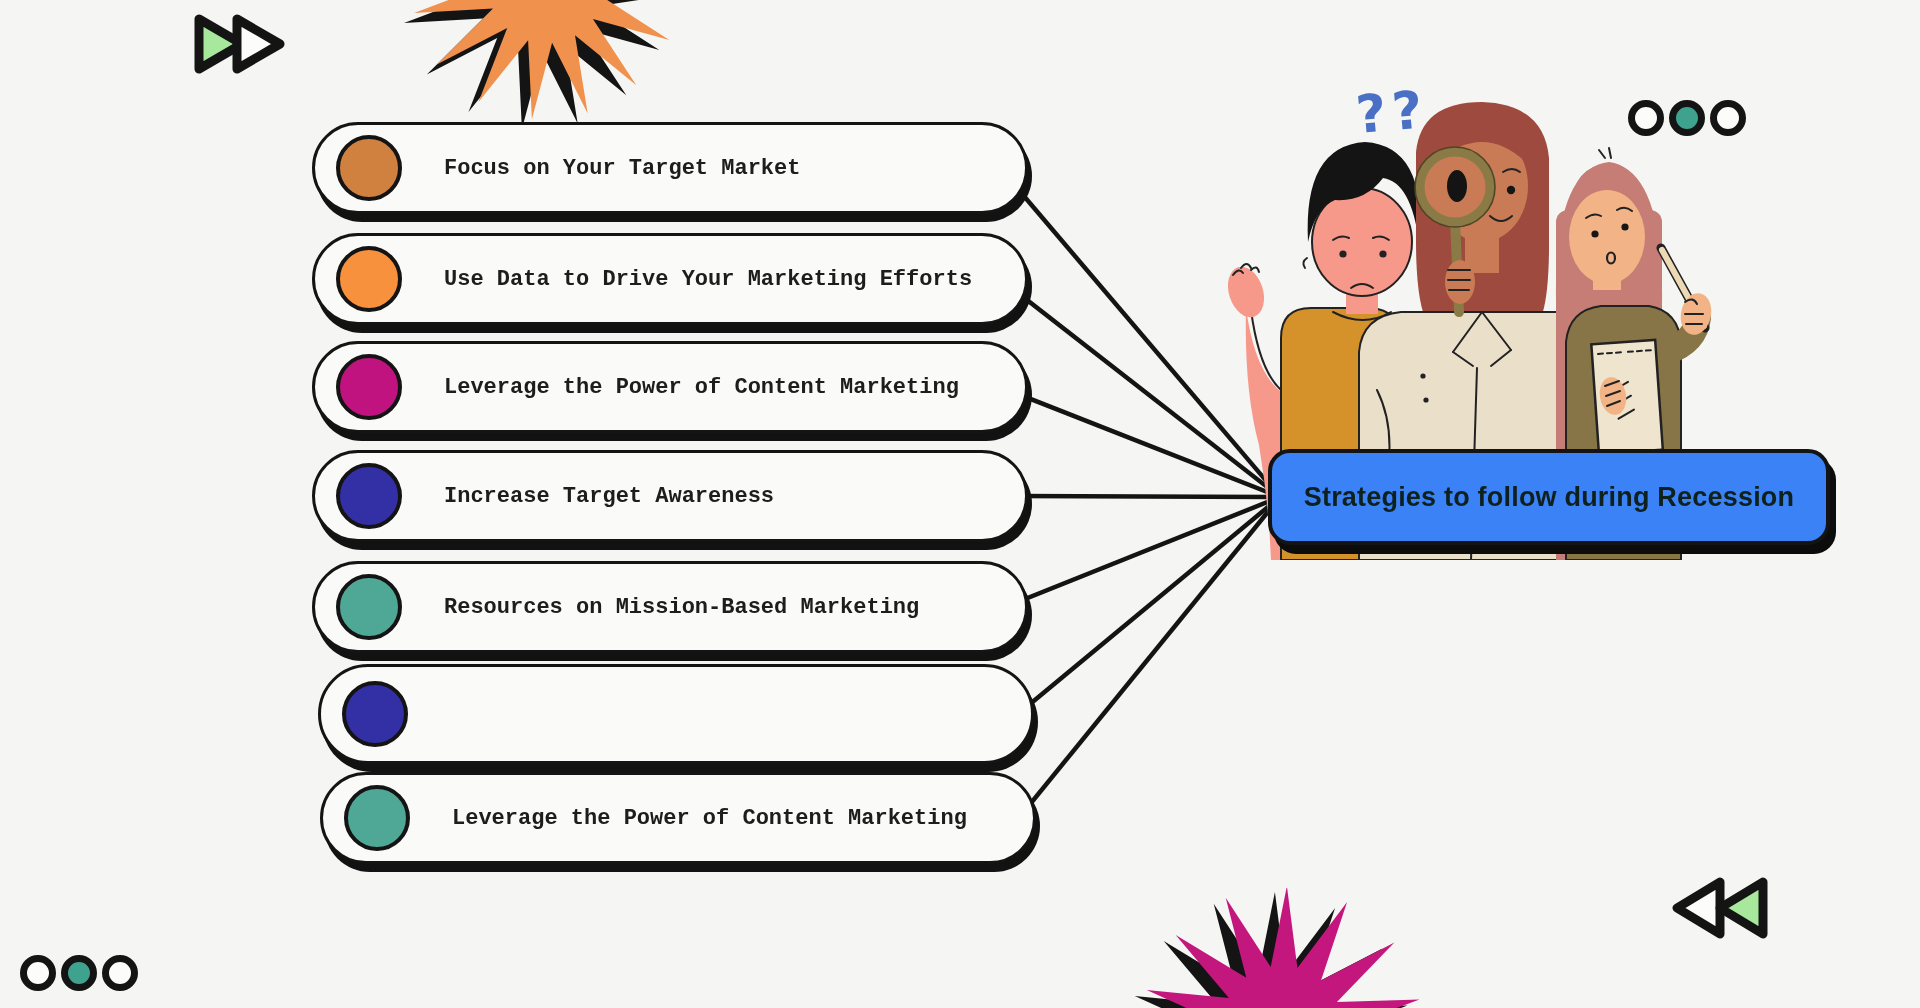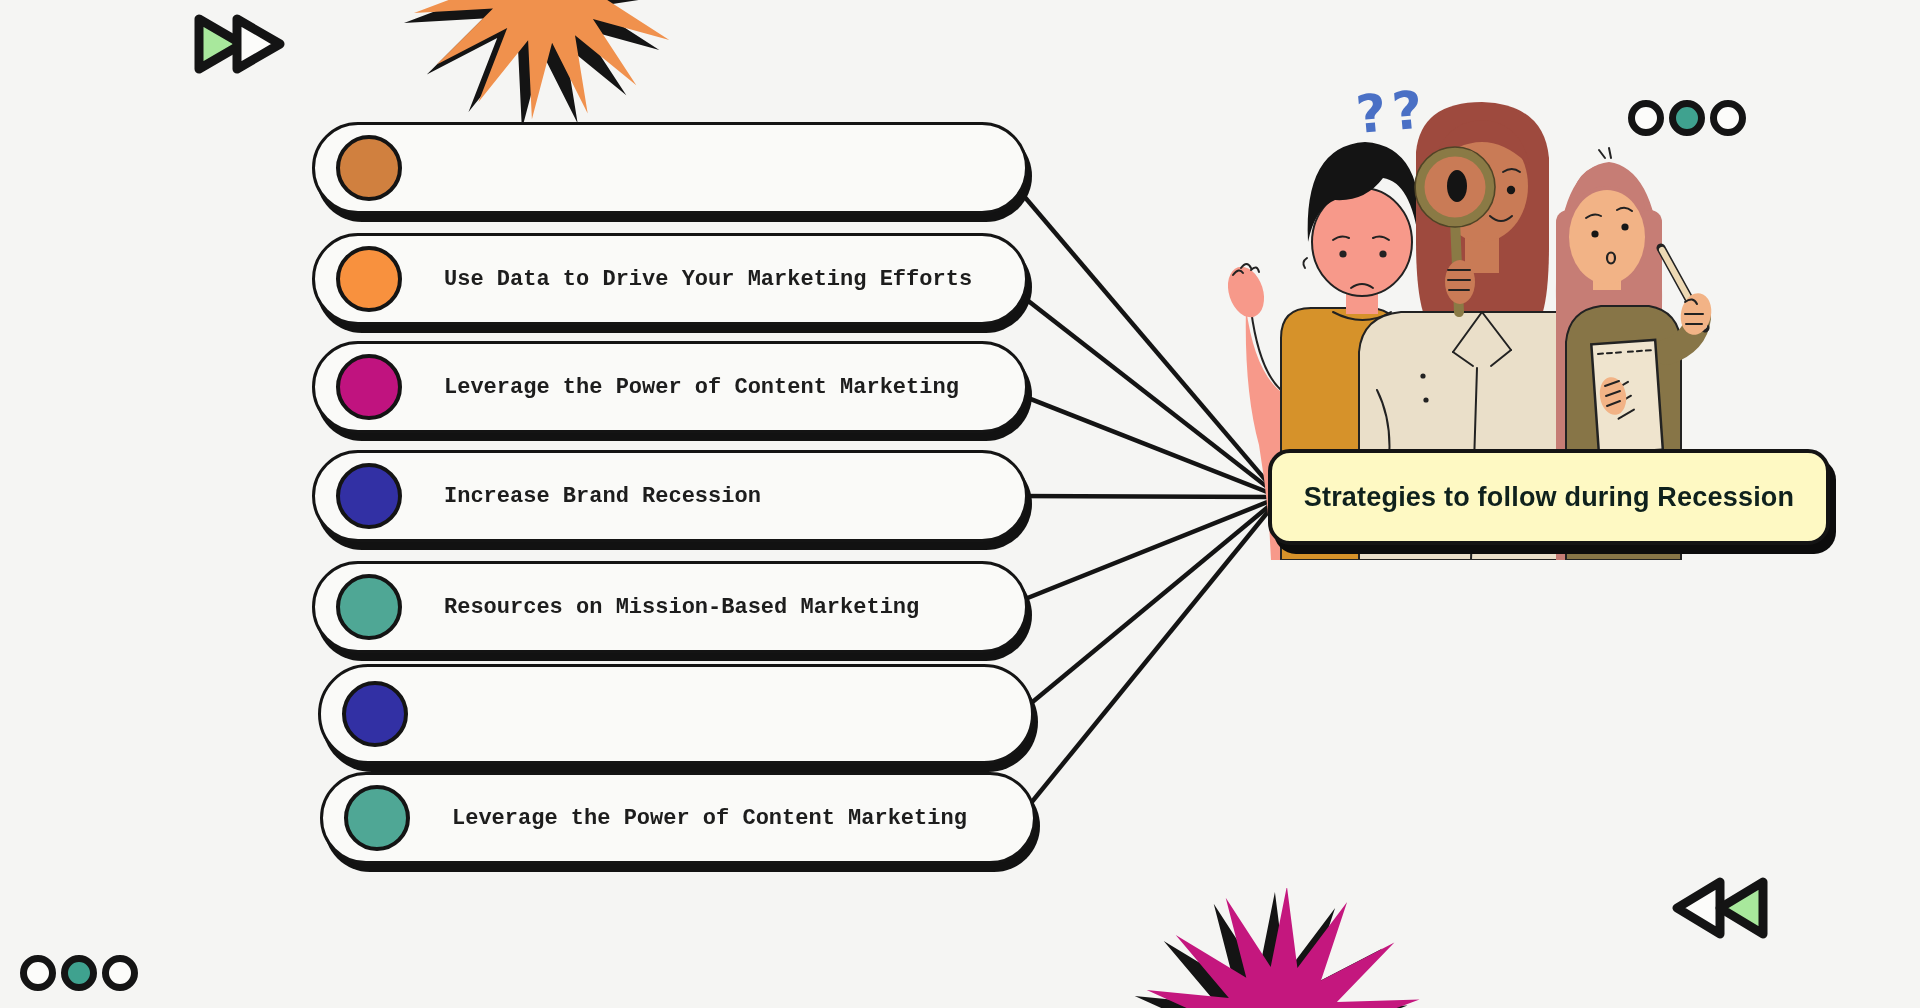--- a/index.html
+++ b/index.html
@@ -158,46 +158,47 @@
       <path d="M386,262 h5 m4,0 h5 m4,0 h5 M416,262 h5 m4,0 h5 m4,0 h5" class="outline" stroke-width="3"></path>
       <path d="M398,300 l16,-8 M400,314 l16,-8 M402,328 l16,-8" class="outline" stroke-width="3"></path>
     </g>
     <ellipse cx="398" cy="306" rx="13" ry="19" fill="#F2B386" transform="rotate(-10 398 306)"></ellipse>
     <path d="M390,296 l14,-5 M391,306 l14,-5 M392,316 l13,-5" class="outline" stroke-width="2.2"></path>
   </g>
 </svg>
 
 <div class="pill" style="top:122px">
   <span class="dot" style="background: rgb(208, 128, 63);"></span>
+  <span class="pill-label">Focus on Your Target Market</span>
 </div>
 <div class="pill" style="top:233px">
   <span class="dot" style="background: rgb(248, 145, 62);"></span>
   <span class="pill-label">Use Data to Drive Your Marketing Efforts</span>
 </div>
 <div class="pill" style="top:341px">
   <span class="dot" style="background: rgb(192, 19, 127);"></span>
   <span class="pill-label">Leverage the Power of Content Marketing</span>
 </div>
 <div class="pill" style="top:450px">
   <span class="dot" style="background: rgb(50, 48, 164);"></span>
-  <span class="pill-label">Increase Brand Recession</span>
+  <span class="pill-label">Increase Target Awareness</span>
 </div>
 <div class="pill" style="top:561px">
   <span class="dot" style="background: rgb(79, 167, 149);"></span>
   <span class="pill-label">Resources on Mission-Based Marketing</span>
 </div>
 <div class="pill" style="top:664px;left:318px;height:100px">
   <span class="dot" style="background: rgb(50, 48, 164);"></span>
 </div>
 <div class="pill" style="top:772px;left:320px">
   <span class="dot" style="background: rgb(79, 167, 149);"></span>
   <span class="pill-label">Leverage the Power of Content Marketing</span>
 </div>
 
-<div class="center-node" style="background: #fef9c3;">
+<div class="center-node" style="background: #3b82f6;">
   <span class="center-label">Strategies to follow during Recession</span>
 </div>
 
 <svg class="abs" style="left:396px;top:0;z-index:1" width="300" height="125" viewBox="0 0 300 125">
   <polygon class="star-shadow" transform="translate(-10,10)" points="135.9,-149.3 156.1,-72.7 191.7,-143.4 179.0,-65.2 240.3,-115.3 196.9,-49.1 273.3,-69.9 206.7,-27.1 285.0,-15.0 206.7,-2.9 273.3,39.9 196.9,19.1 240.3,85.3 179.0,35.2 191.7,113.4 156.1,42.7 135.9,119.3 132.1,40.2 82.5,101.9 111.2,28.1 40.8,64.4 97.0,8.6 18.0,13.1 92.0,-15.0 18.0,-43.1 97.0,-38.6 40.8,-94.4 111.2,-58.1 82.5,-131.9 132.1,-70.2"></polygon>
   <polygon points="135.9,-149.3 156.1,-72.7 191.7,-143.4 179.0,-65.2 240.3,-115.3 196.9,-49.1 273.3,-69.9 206.7,-27.1 285.0,-15.0 206.7,-2.9 273.3,39.9 196.9,19.1 240.3,85.3 179.0,35.2 191.7,113.4 156.1,42.7 135.9,119.3 132.1,40.2 82.5,101.9 111.2,28.1 40.8,64.4 97.0,8.6 18.0,13.1 92.0,-15.0 18.0,-43.1 97.0,-38.6 40.8,-94.4 111.2,-58.1 82.5,-131.9 132.1,-70.2" style="fill: rgb(240, 145, 77);"></polygon>
 </svg>
 
 <svg class="abs" style="left:1130px;top:888px;z-index:1" width="305" height="120" viewBox="0 0 305 120">
   <polygon class="star-shadow" transform="translate(-12,6)" points="156.9,-1.9 167.4,80.0 217.1,14.1 191.0,92.4 264.4,54.6 206.9,113.9 289.5,111.6 212.0,140.1 287.3,173.9 205.1,165.9 258.3,229.1 187.7,186.2 208.3,266.2 163.3,196.9 147.1,277.9 136.6,196.0 86.9,261.9 113.0,183.6 39.6,221.4 97.1,162.1 14.5,164.4 92.0,135.9 16.7,102.1 98.9,110.1 45.7,46.9 116.3,89.8 95.7,9.8 140.7,79.1"></polygon>

